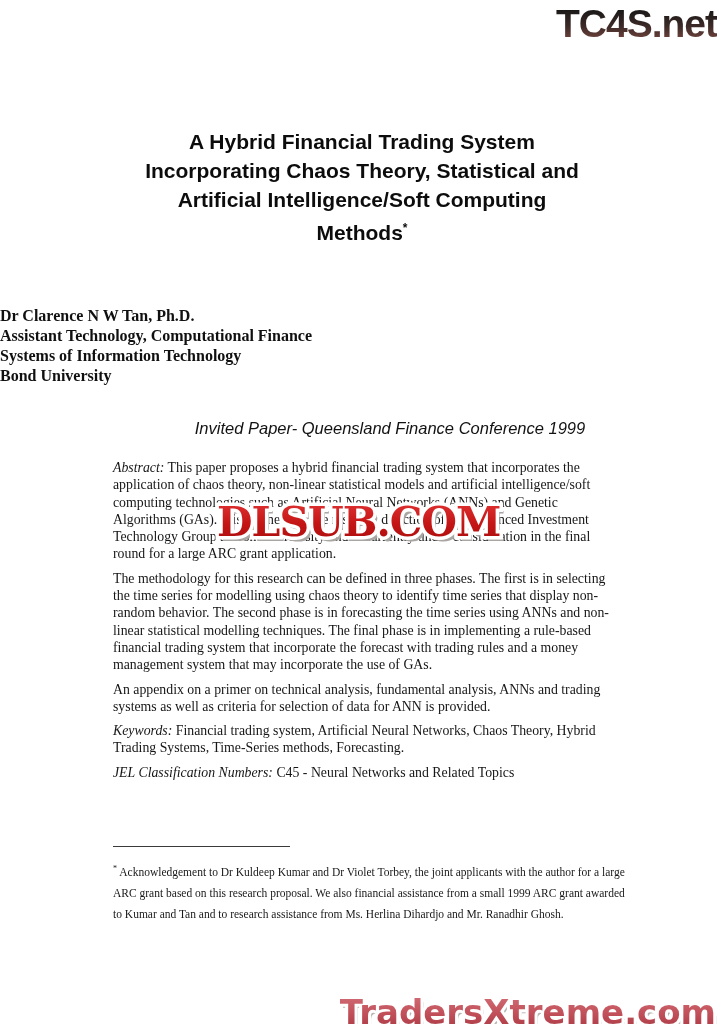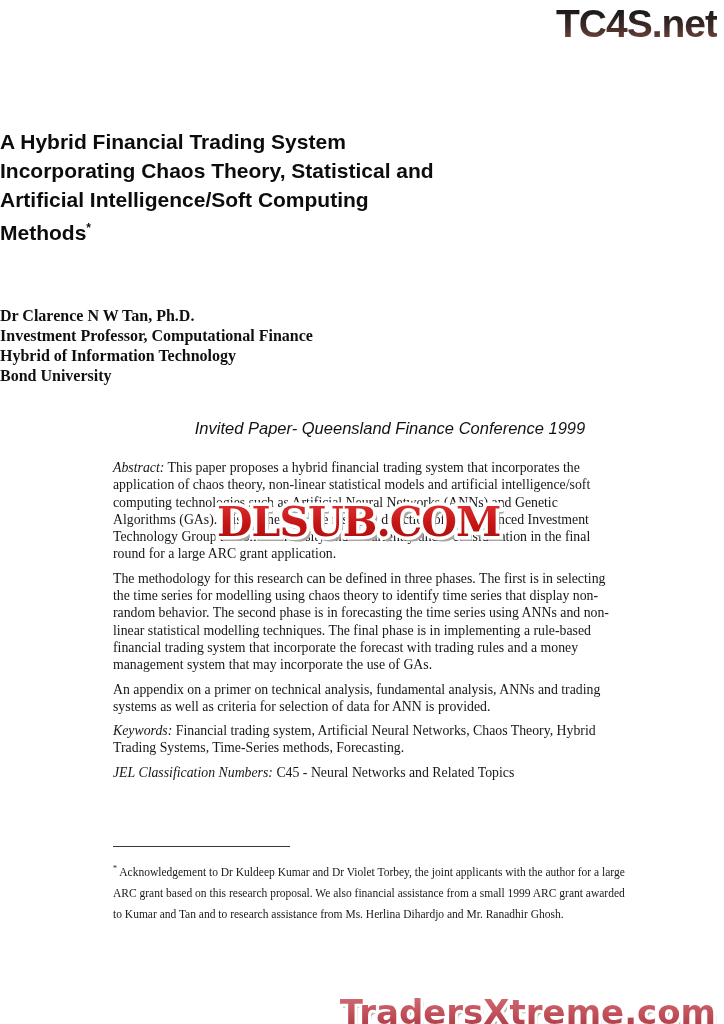--- a/index.html
+++ b/index.html
@@ -3,21 +3,21 @@
 <meta charset="utf-8">
 <style>
   html,body { margin:0; padding:0; background:#ffffff; }
   .page {
     position:relative; width:724px; height:1024px; background:#ffffff;
     font-family:"Liberation Serif", serif; color:#141414; overflow:hidden;
   }
 
   
   .title-block {
-    position:absolute; top:127px; left:0; width:724px; 
+    position:absolute; top:127px; left:0; width:724px; text-align:center;
     font-family:"Liberation Sans", sans-serif; font-weight:bold;
     font-size:21px; line-height:29px; color:#0c0c0c; letter-spacing:0;
   }
   .title-block sup { font-size:12px; font-weight:bold; }
 
   
   .author-block {
     position:absolute; top:306px; left:0; width:724px; 
     font-family:"Liberation Serif", serif; font-weight:bold;
     font-size:16px; line-height:20px; color:#101010;
@@ -95,22 +95,22 @@
 
   <div class="title-block">
     <div>A Hybrid Financial Trading System</div>
     <div>Incorporating Chaos Theory, Statistical and</div>
     <div>Artificial Intelligence/Soft Computing</div>
     <div><span>Methods</span><sup>*</sup></div>
   </div>
 
   <div class="author-block">
     <div>Dr Clarence N W Tan, Ph.D.</div>
-    <div>Investment Professor, Computational Finance</div>
-    <div>Hybrid of Information Technology</div>
+    <div>Assistant Technology, Computational Finance</div>
+    <div>Systems of Information Technology</div>
     <div>Bond University</div>
   </div>
 
   <div class="conference-line">Invited Paper- Queensland Finance Conference 1999</div>
 
   <div class="body-text">
     <p><span class="ital">Abstract:</span>  <span>This paper proposes a hybrid financial trading system that incorporates the application of chaos theory, non-linear statistical models and artificial intelligence/soft computing technologies such as Artificial Neural Networks (ANNs) and Genetic Algorithms (GAs). It is in line with the research direction of the Advanced Investment Technology Group at Bond University and is currently under consideration in the final round for a large ARC grant application.</span></p>
     <p>The methodology for this research can be defined in three phases. The first is in selecting the time series for modelling using chaos theory to identify time series that display non-random behavior.  The second phase is in forecasting the time series using ANNs and non-linear statistical modelling techniques.  The final phase is in implementing a rule-based financial trading system that incorporate the forecast with trading rules and a money management system that may incorporate the use of GAs.</p>
     <p>An appendix on a primer on technical analysis, fundamental analysis, ANNs and trading systems as well as criteria for selection of data for ANN is provided.</p>
     <p><span class="ital">Keywords:</span> <span>Financial trading system, Artificial Neural Networks, Chaos Theory, Hybrid Trading Systems, Time-Series methods, Forecasting.</span></p>

